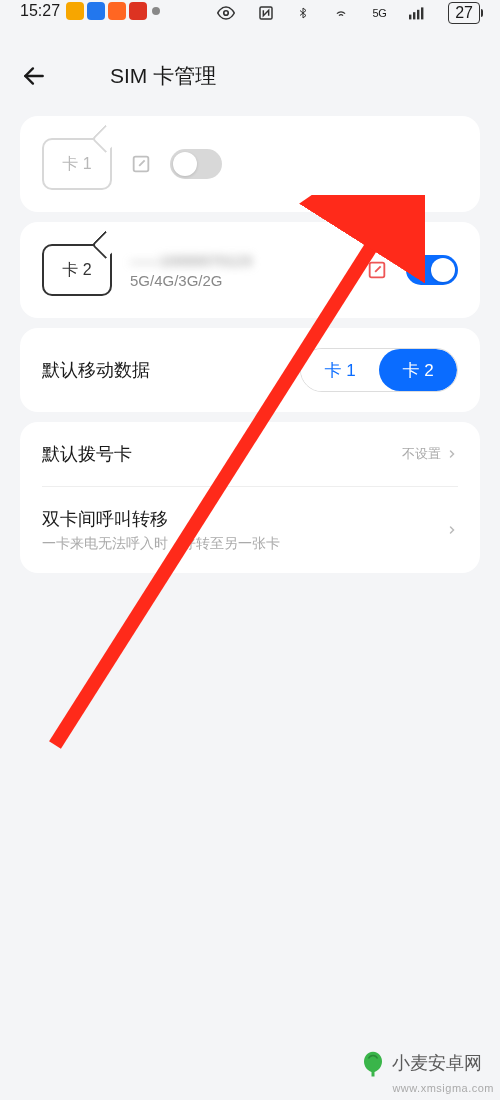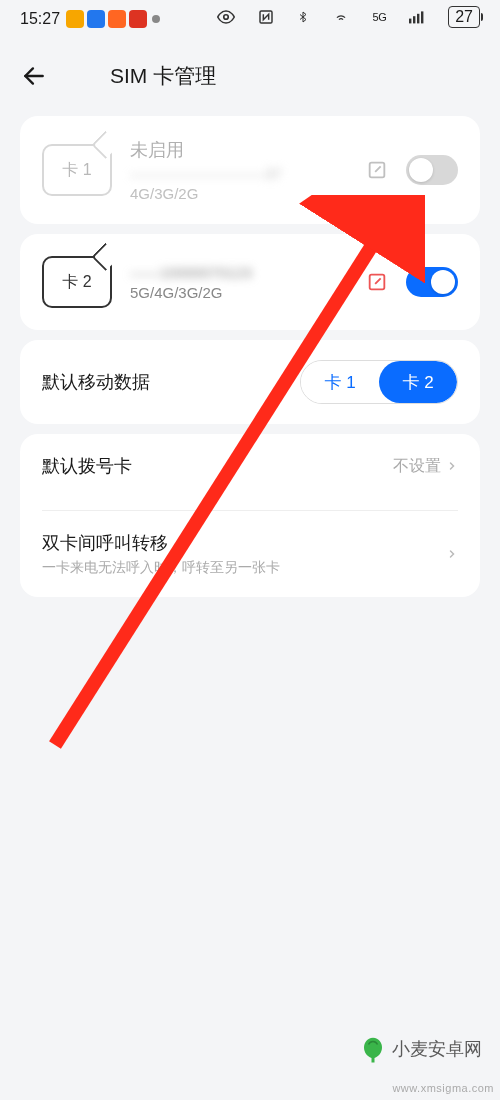--- a/index.html
+++ b/index.html
@@ -1,18 +1,18 @@
 <!DOCTYPE html>
 <html><head>
   <meta charset="utf-8">
   <style>
     * { margin: 0; padding: 0; box-sizing: border-box; font-family: -apple-system, "PingFang SC", "Microsoft YaHei", sans-serif; }
     body { width: 500px; height: 1100px; background: #f4f5f7; position: relative; overflow: hidden; }
     
-    .status-bar { height: 44px; display: flex; align-items: flex-end; justify-content: space-between; padding: 16px 20px; background: #f4f5f7; }
+    .status-bar { height: 44px; display: flex; align-items: flex-start; justify-content: space-between; padding: 2px 20px; background: #f4f5f7; }
     .status-left { display: flex; align-items: center; gap: 6px; }
     .status-time { font-size: 16px; color: #1a1a1a; font-weight: 500;}
     .status-icons-left { display: flex; gap: 3px; }
     .mini-icon { width: 18px; height: 18px; border-radius: 4px; display: inline-block; }
     .i-orange { background: #f7a600; }
     .i-blue { background: #2277ee; }
     .i-pink { background: #ff6622; }
     .i-red { background: #dd3322; }
     .i-gray { background: #888; border-radius:50%; width:8px;height:8px; margin-top:5px; margin-left:2px;}
     .status-right { display: flex; align-items: center; gap: 23px; font-size: 14px; color: #1a1a1a; }
@@ -39,34 +39,34 @@
     .sim-net { font-size: 15px; color:#c0c0c0; }
     .sim-net.active { color:#888; }
     .edit-icon { width:22px; height:22px; flex-shrink:0; }
     .toggle { width: 52px; height:30px; border-radius:16px; background:#d8d8d8; position:relative; flex-shrink:0;}
     .toggle .knob { width:24px; height:24px; border-radius:50%; background:#fff; position:absolute; top:3px; left:3px; box-shadow:0 1px 3px rgba(0,0,0,0.15);}
     .toggle.on { background:#0a6cff; }
     .toggle.on .knob { left:auto; right:3px;}
     
     .setting-card { background:#fff; margin:10px 20px; border-radius:18px; padding:0 22px;}
     .setting-row { display:flex; align-items:center; padding:20px 0; gap:5px;}
-    .setting-row + .setting-row { border-top: 0.5px solid #eee; margin-top: 12px;}
+    .setting-row + .setting-row { border-top: 0.5px solid #eee;}
     .setting-label { font-size:18px; color:#1a1a1a; flex-shrink:0;}
     .setting-fill { flex:1;}
-    .setting-value { font-size:16px; color:#aaa; }
+    .setting-value { font-size:13px; color:#aaa; }
     .setting-sub { font-size:14px; color:#aaa; margin-top:4px;}
     .chev { color:#bbb; flex-shrink:0;}
     
     .seg-control { display:flex; border:1px solid #ddd; border-radius:22px; height:44px; overflow:hidden;}
     .seg-item { width:78px; display:flex; align-items:center; justify-content:center; font-size:17px; color:#0a6cff; background:#fff;}
     .seg-item.active { background:#0a6cff; color:#fff; border-radius:22px; }
     
     .arrow-overlay { position:absolute; top:195px; left:45px; pointer-events:none; z-index:50;}
     
-    .watermark { position:absolute; bottom:36px; right:18px; display:flex; align-items:center; gap:4px;}
+    .watermark { position:absolute; bottom:22px; right:18px; display:flex; align-items:center; gap:4px;}
     .wm-icon { width:30px; height:30px; }
     .wm-text { font-size:18px; color:#5a5a5a; font-weight:500;}
     .wm-sub { position:absolute; bottom:6px; right:6px; font-size:11px; color:#aaa; letter-spacing:0.5px;}
   </style>
 </head>
 <body>
 
 <div class="status-bar">
   <div class="status-left">
     <span class="status-time">15:27</span>
@@ -110,25 +110,20 @@
         <line x1="20" y1="12" x2="4" y2="12"></line>
         <polyline points="11 5 4 12 11 19"></polyline>
       </svg>
   </div>
   <div class="page-title">SIM 卡管理</div>
 </div>
 
 <div class="card">
   <div class="sim-row">
     <div class="sim-chip">卡 1</div>
-    <div class="sim-info">
-      <div class="sim-title disabled">未启用</div>
-      <div class="sim-num">—————————37</div>
-      <div class="sim-net">4G/3G/2G</div>
-    </div>
     <svg class="edit-icon" viewBox="0 0 24 24" fill="none" stroke="#c0c0c0" stroke-width="2">
         <rect x="4" y="4" width="16" height="16" rx="2"></rect>
         <path d="M10 14l6-6"></path>
       </svg>
     <div class="toggle">
         <div class="knob"></div>
       </div>
   </div>
 </div>
 

